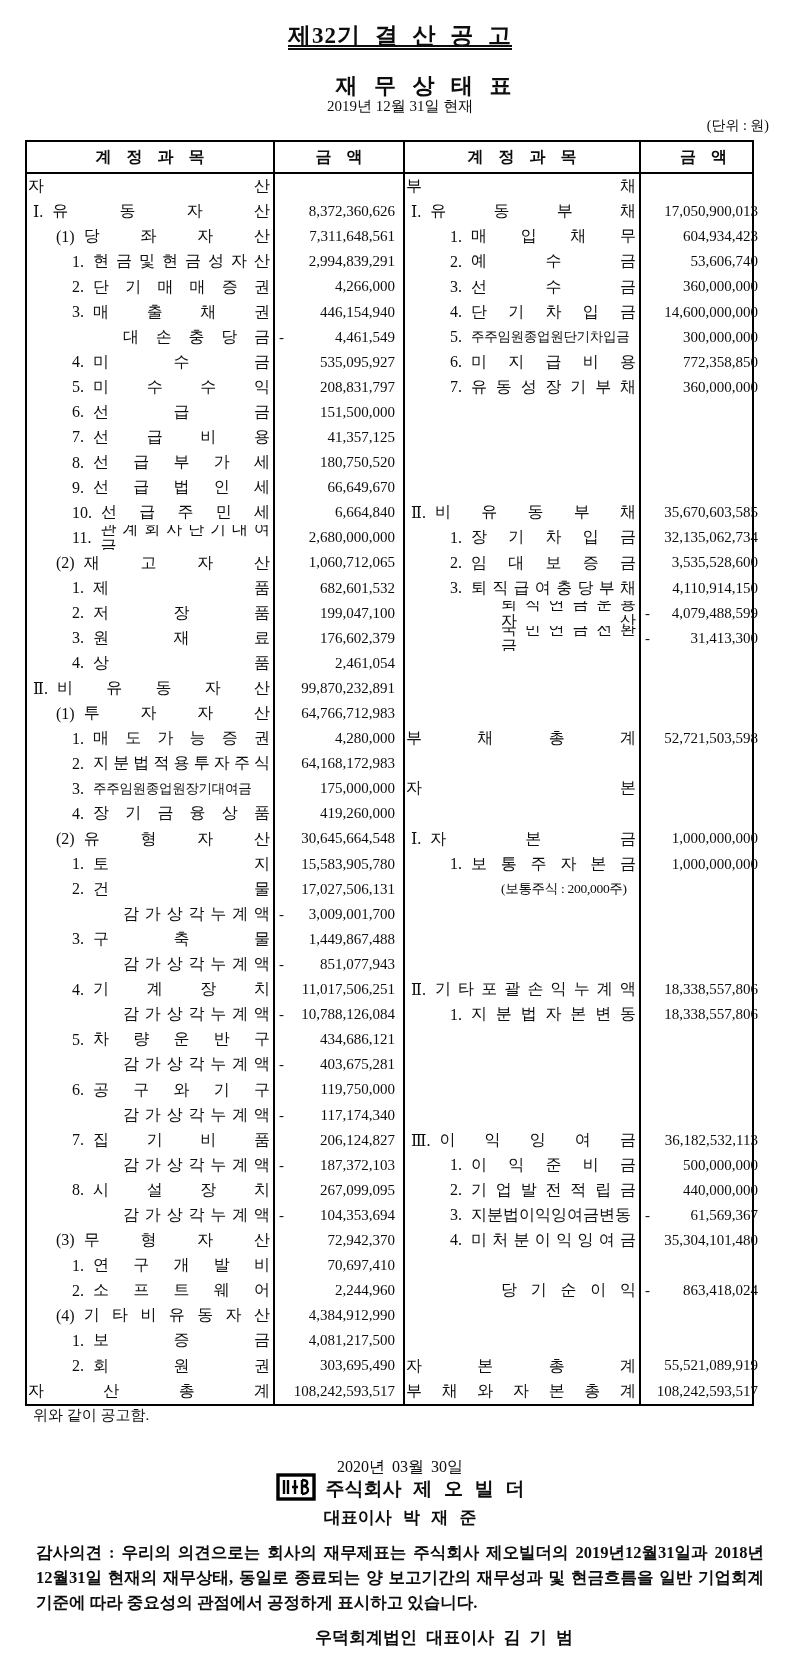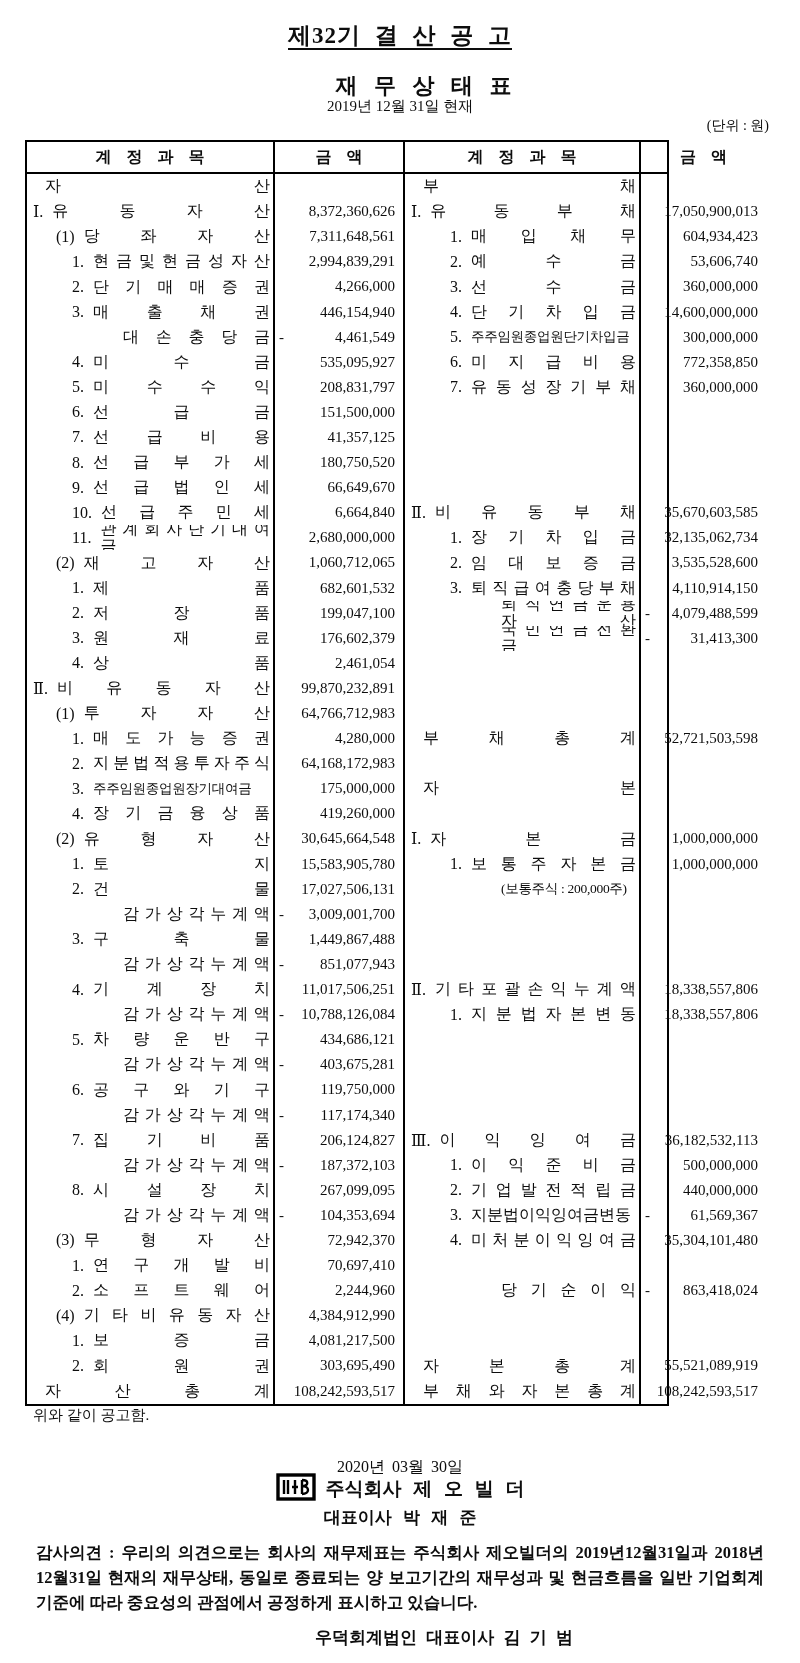--- a/index.html
+++ b/index.html
@@ -5,40 +5,40 @@
   html,body { margin:0; padding:0; }
   body {
     width:800px; height:1663px; position:relative; overflow:hidden;
     background:#ffffff; color:#0d0d0d;
     font-family:"Liberation Serif","DejaVu Serif",serif;
   }
   .abs { position:absolute; }
   .center { left:0; width:100%; text-align:center; }
 
   
-  .doc-title { top:20px; font-size:23px; font-weight:bold; }
+  .doc-title { top:20px; font-size:23px; font-weight:bold;text-decoration:underline; }
   .doc-title .u { text-decoration:underline; text-underline-offset:5px; word-spacing:7px; letter-spacing:1px; }
   .stmt-name { top:71px; font-size:22px; font-weight:bold; word-spacing:9px; letter-spacing:1px;padding-left:24px; }
   .stmt-date { top:97px; font-size:15px; }
   .unit-note { top:117px; right:31px; font-size:14px; }
 
   
-  .fs-table { top:140px; left:25px; width:644px; border:2px solid #000; box-sizing:border-box; background:#fff; }
+  .fs-table { top:140px; left:25px; width:729px; border:2px solid #000; box-sizing:border-box; background:#fff; }
   .t-head, .t-row { display:grid; grid-template-columns:246px 130px 236px 127px; }
   .t-head { height:32px; border-bottom:2px solid #000; box-sizing:border-box; }
   .th {
     display:flex; align-items:center; justify-content:center;
     font-size:16px; font-weight:bold; word-spacing:11px;
     box-sizing:border-box;
   }
   .t-row { height:25.1px; }
   .cell { box-sizing:border-box; display:flex; align-items:center; overflow:hidden; font-size:16px; }
   .bl { border-left:2px solid #000; }
   .c-lbl { padding-right:3px; }
-  .ind0 { padding-left:18px; }
+  .ind0 { padding-left:1px; }
   .ind1 { padding-left:6px; }
   .ind2 { padding-left:29px; }
   .ind3 { padding-left:45px; }
   .ind4 { padding-left:96px; }
   .pre { white-space:pre; margin-right:9px; }
   .nm { flex:1; line-height:1.05; text-align:justify; text-align-last:justify; text-justify:inter-word; }
   .nm.flat { text-align:left; text-align-last:left; font-size:15px; }
   .nm.tight { font-size:13.5px; letter-spacing:-0.3px; }
   .c-amt { padding:0 8px 0 4px; font-size:15px; }
   .minus { }

